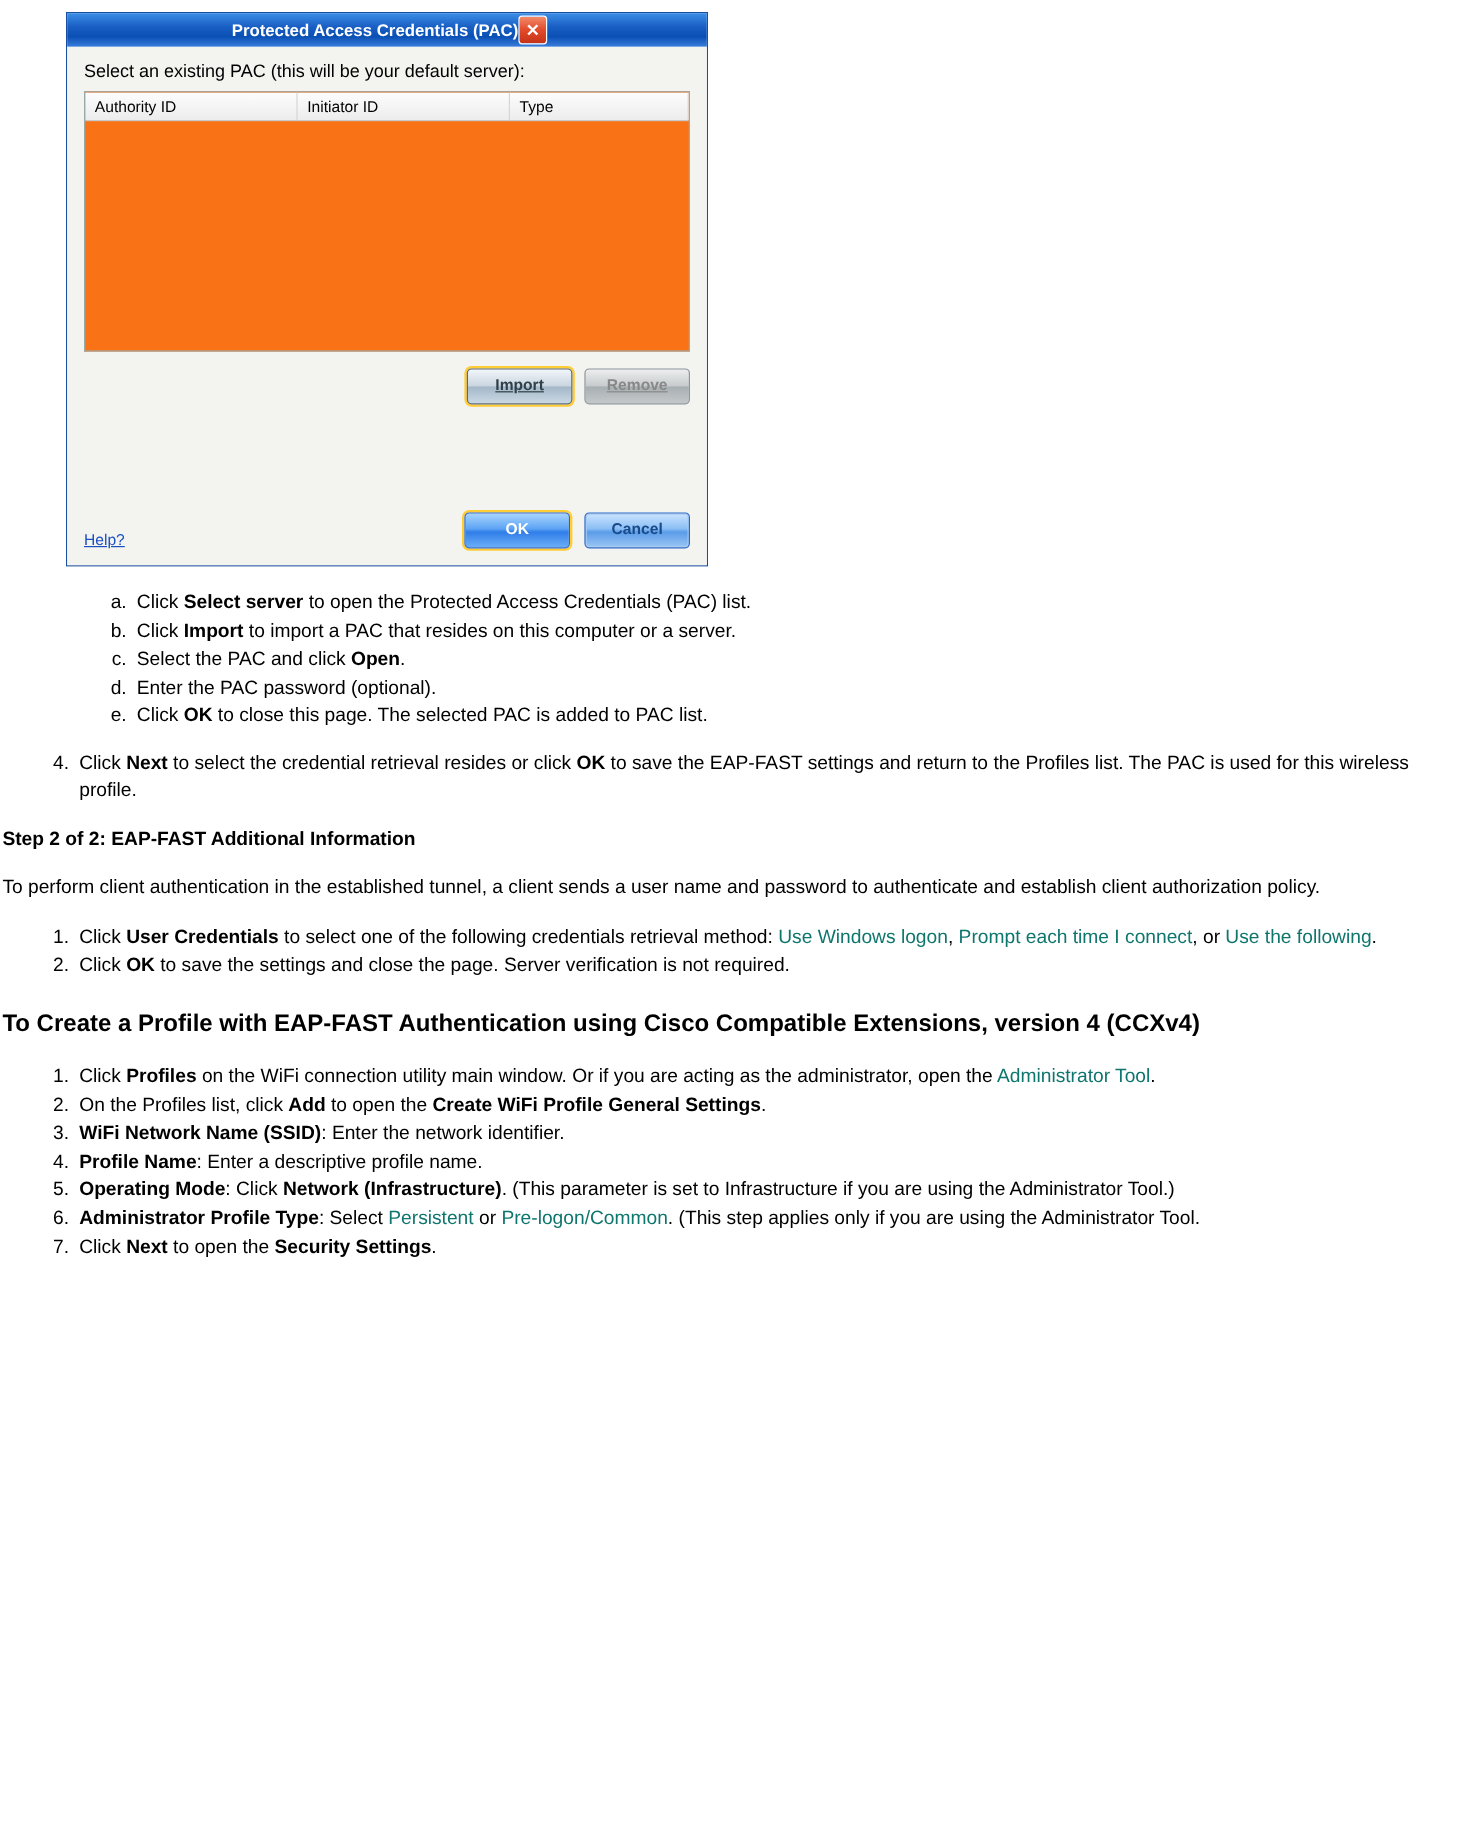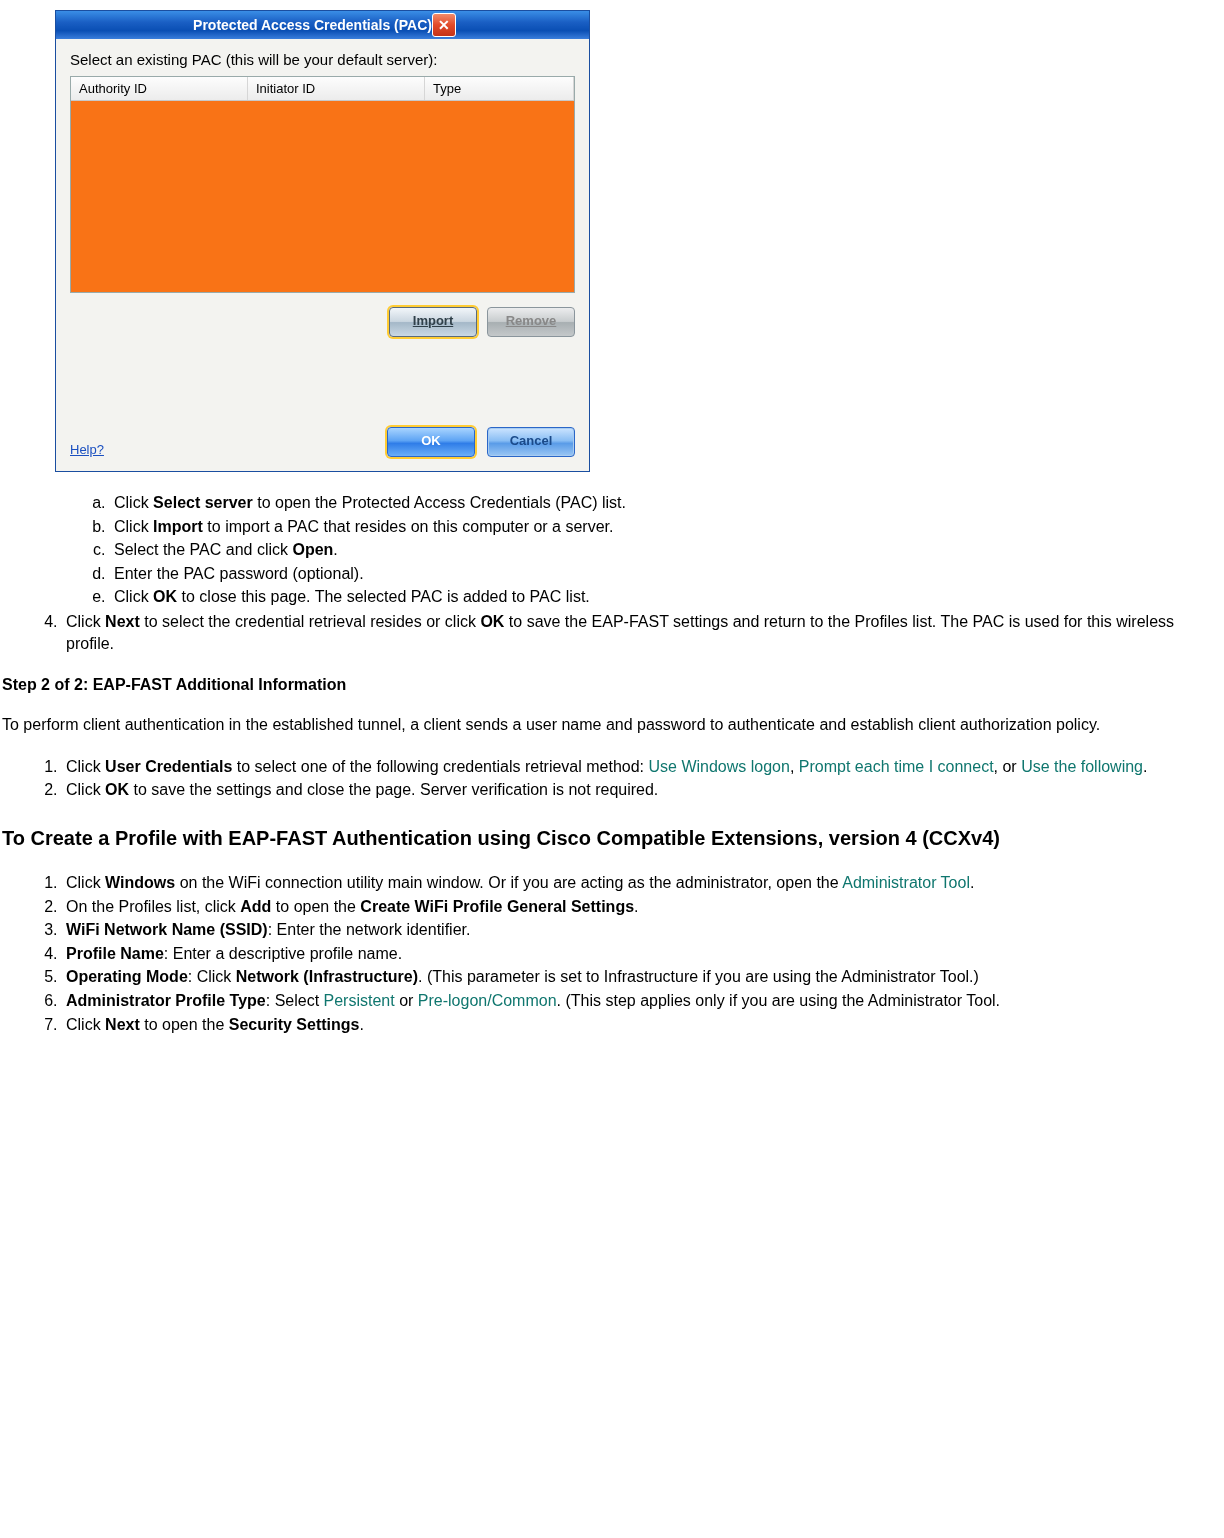--- a/index.html
+++ b/index.html
@@ -140,21 +140,21 @@
     display: flex;
     gap: 12px;
   }
 
   
   .doc {
     padding: 0 2px;
   }
   ol.alpha {
     list-style-type: lower-alpha;
-    margin: 2px 0 3px 0;
+    margin: 2px 0 18px 0;
     padding-left: 108px;
   }
   ol.num {
     list-style-type: decimal;
     margin: 2px 0 2px 0;
     padding-left: 60px;
   }
   ol.alpha li, ol.num li {
     padding-left: 4px;
     margin: 2px 0;
@@ -232,21 +232,21 @@
     <div class="para">To perform client authentication in the established tunnel, a client sends a user name and password to authenticate and establish client authorization policy.</div>
 
     <ol class="num">
       <li><span>Click </span><b>User Credentials</b><span> to select one of the following credentials retrieval method: </span><span class="link">Use Windows logon</span><span>, </span><span class="link">Prompt each time I connect</span><span>, or </span><span class="link">Use the following</span><span>.</span></li>
       <li><span>Click </span><b>OK</b><span> to save the settings and close the page. Server verification is not required.</span></li>
     </ol>
 
     <div class="section-head">To Create a Profile with EAP-FAST Authentication using Cisco Compatible Extensions, version 4 (CCXv4)</div>
 
     <ol class="num">
-      <li><span>Click </span><b>Windows</b><span> on the WiFi connection utility main window. Or if you are acting as the administrator, open the </span><span class="link">Administrator Tool</span><span>.</span></li>
+      <li><span>Click </span><b>Profiles</b><span> on the WiFi connection utility main window. Or if you are acting as the administrator, open the </span><span class="link">Administrator Tool</span><span>.</span></li>
       <li><span>On the Profiles list, click </span><b>Add</b><span> to open the </span><b>Create WiFi Profile General Settings</b><span>.</span></li>
       <li><b>WiFi Network Name (SSID)</b><span>: Enter the network identifier.</span></li>
       <li><b>Profile Name</b><span>: Enter a descriptive profile name.</span></li>
       <li><b>Operating Mode</b><span>: Click </span><b>Network (Infrastructure)</b><span>. (This parameter is set to Infrastructure if you are using the Administrator Tool.)</span></li>
       <li><b>Administrator Profile Type</b><span>: Select </span><span class="link">Persistent</span><span> or </span><span class="link">Pre-logon/Common</span><span>. (This step applies only if you are using the Administrator Tool.</span></li>
       <li><span>Click </span><b>Next</b><span> to open the </span><b>Security Settings</b><span>.</span></li>
     </ol>
 
   </div>
 </div>

